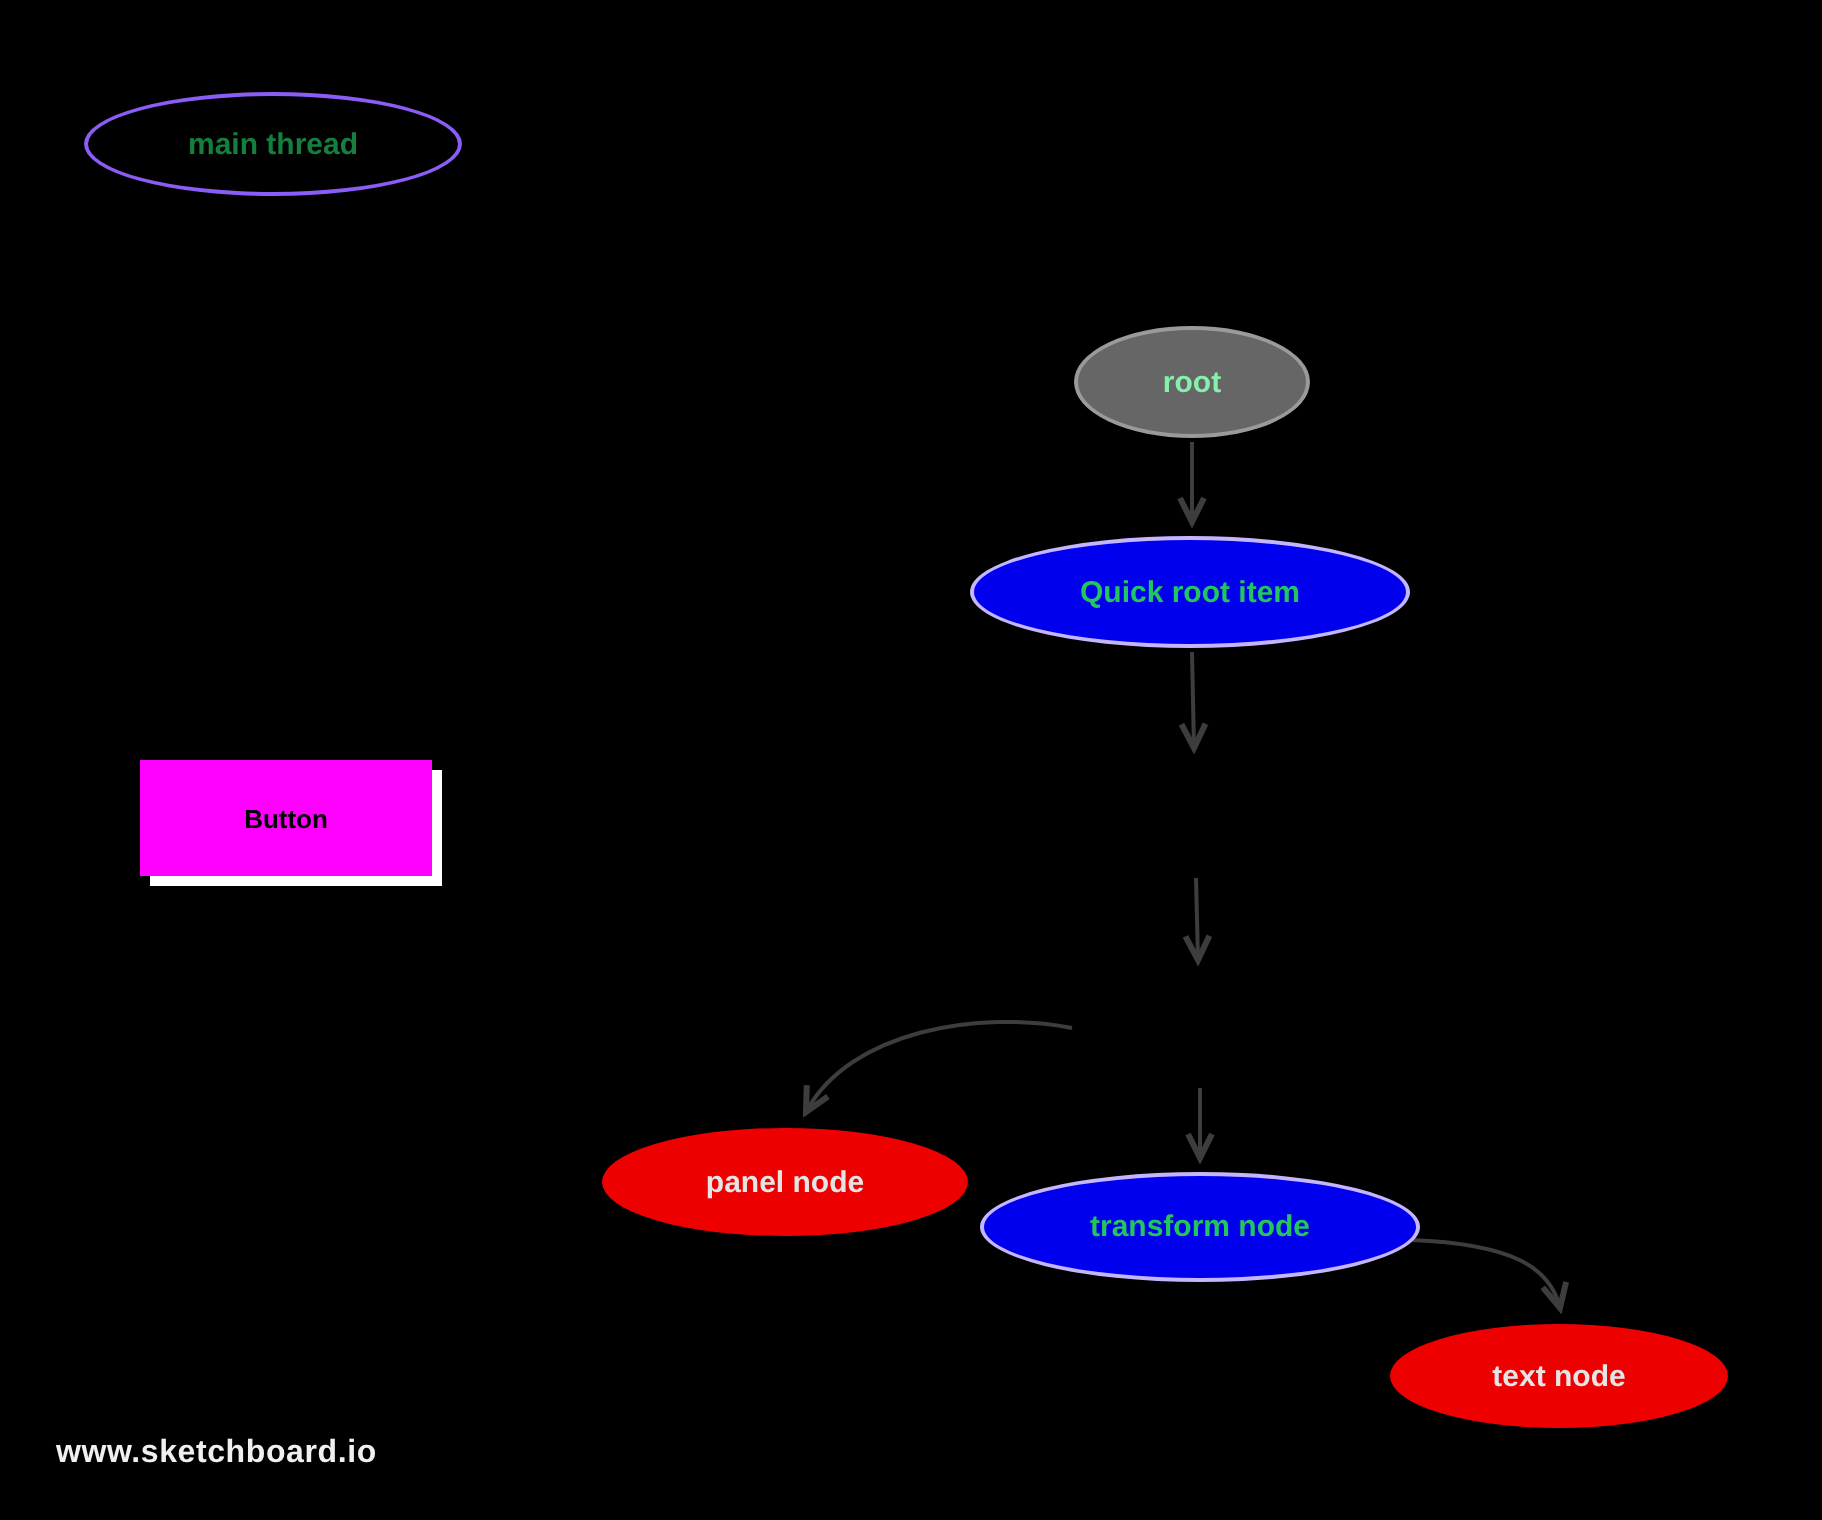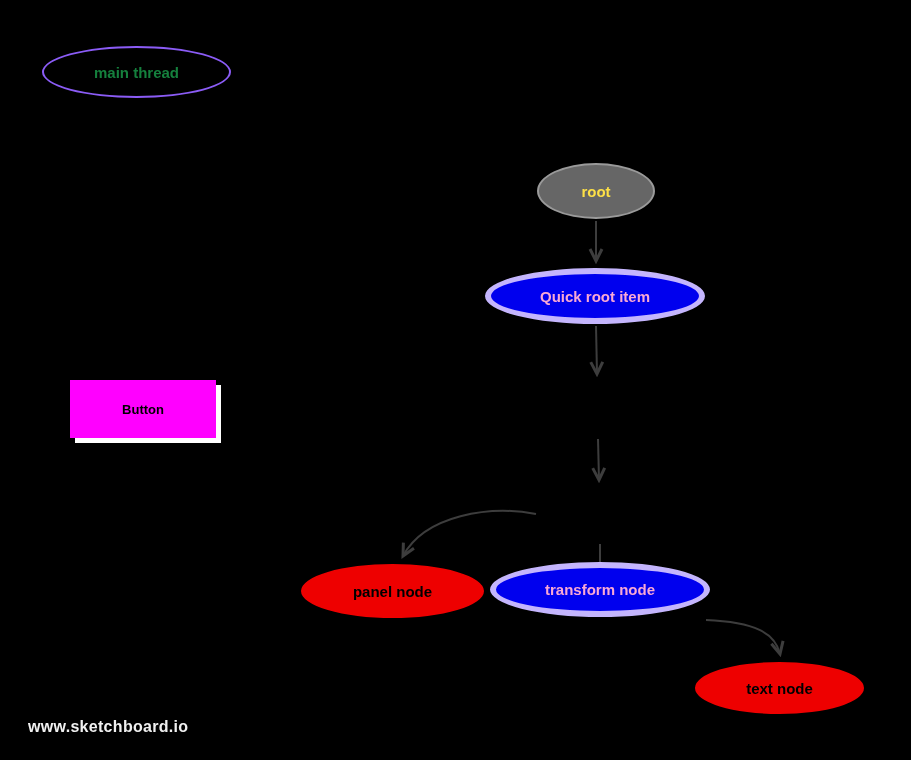--- a/index.html
+++ b/index.html
@@ -28,42 +28,42 @@
     white-space: nowrap;
   }
   .lane-ellipse {
     border: 2px solid #8b5cf6;
     color: #15803d;
     background: transparent;
   }
   .node-gray {
     background: #666666;
     border: 2px solid #9a9a9a;
-    color: #fde047;
+    color: #86efac;
   }
   .node-blue {
     background: #0000ee;
-    border: 6px solid #c4b5fd;
-    color: #f9a8d4;
+    border: 2px solid #c4b5fd;
+    color: #22c55e;
   }
   .node-red {
     background: #ee0000;
     border: 2px solid #ee0000;
-    color: #000000;
+    color: #e5e5e5;
   }
   
   .lane-main  { left: 42px;  top: 46px; width: 189px; height: 52px; }
   .lane-scene { left: 481px; top: 48px; width: 254px; height: 50px; }
   
   .n-root      { left: 537px; top: 163px; width: 118px; height: 56px; }
   .n-quick     { left: 485px; top: 268px; width: 220px; height: 56px; }
   .n-buttonnode{ left: 503px; top: 381px; width: 189px; height: 56px; }
   .n-node      { left: 535px; top: 487px; width: 131px; height: 55px; }
   .n-panel     { left: 301px; top: 564px; width: 183px; height: 54px; }
-  .n-transform { left: 490px; top: 562px; width: 220px; height: 55px; }
+  .n-transform { left: 490px; top: 586px; width: 220px; height: 55px; }
   .n-text      { left: 695px; top: 662px; width: 169px; height: 52px; }
   
   .button-widget {
     position: absolute;
     left: 70px; top: 380px; width: 146px; height: 58px;
     background: #ff00ff;
     box-shadow: 5px 5px 0 0 #ffffff;
     display: flex; align-items: center; justify-content: center;
     color: #000000;
     font-weight: bold;

